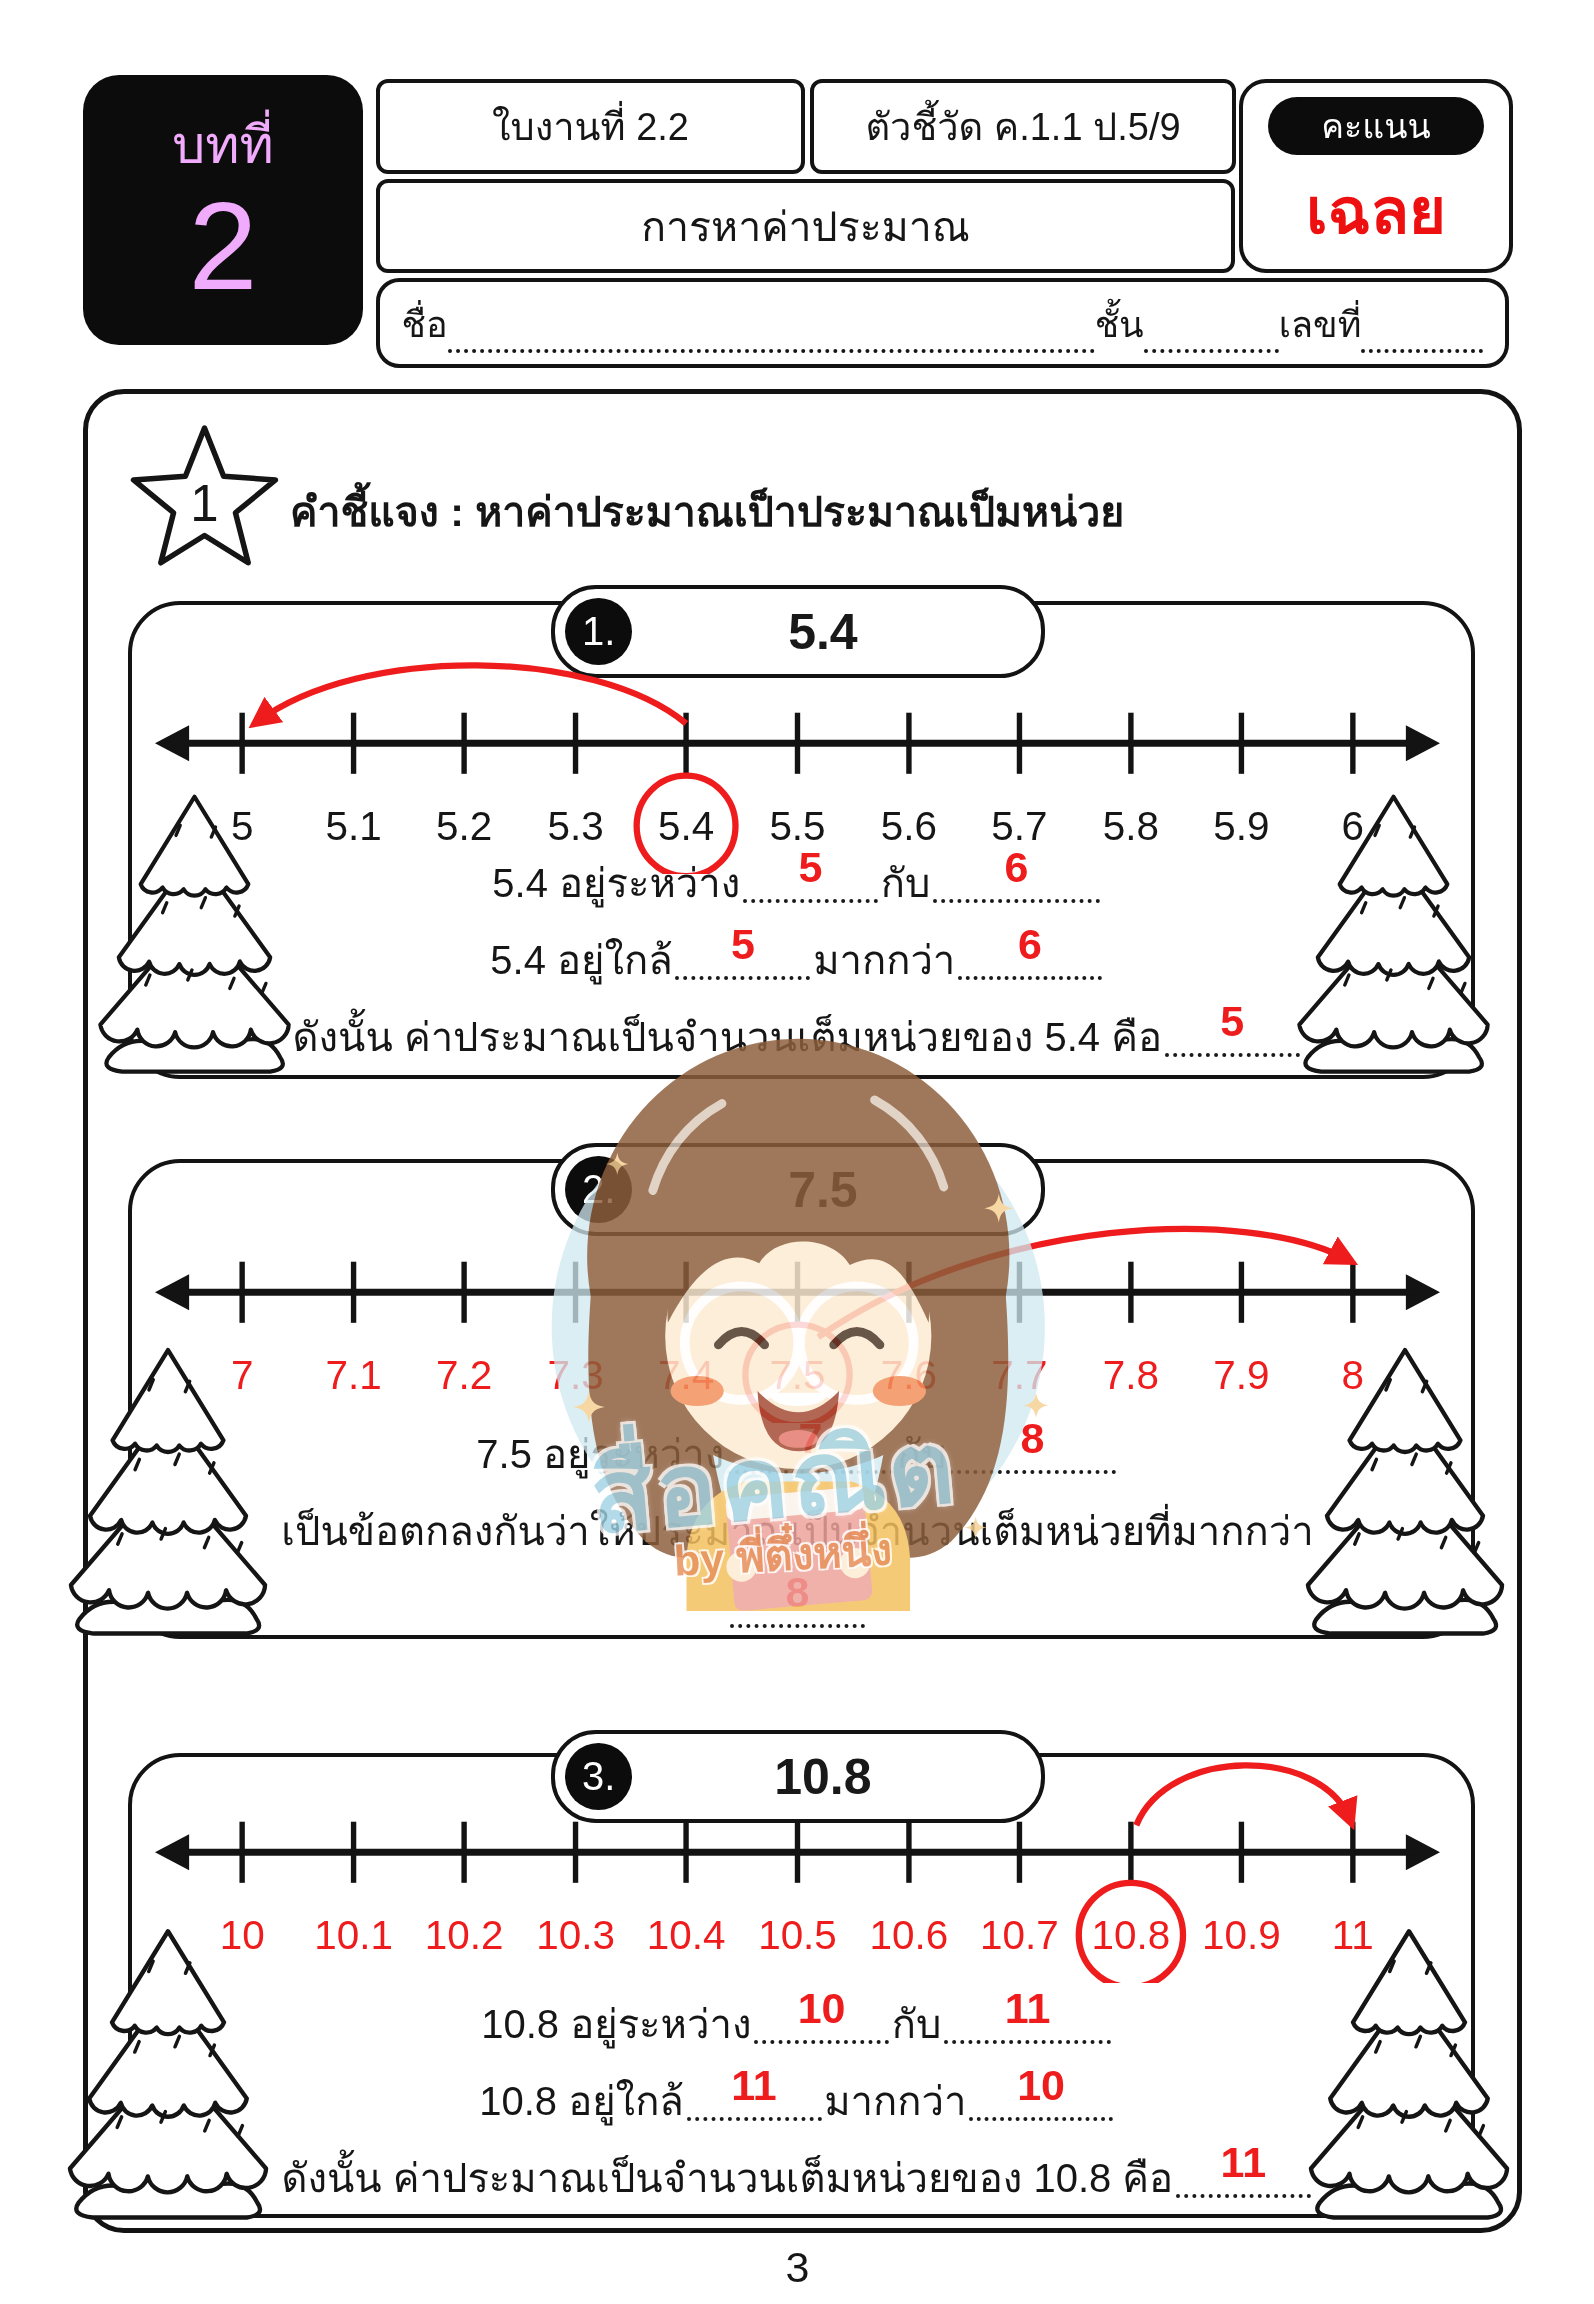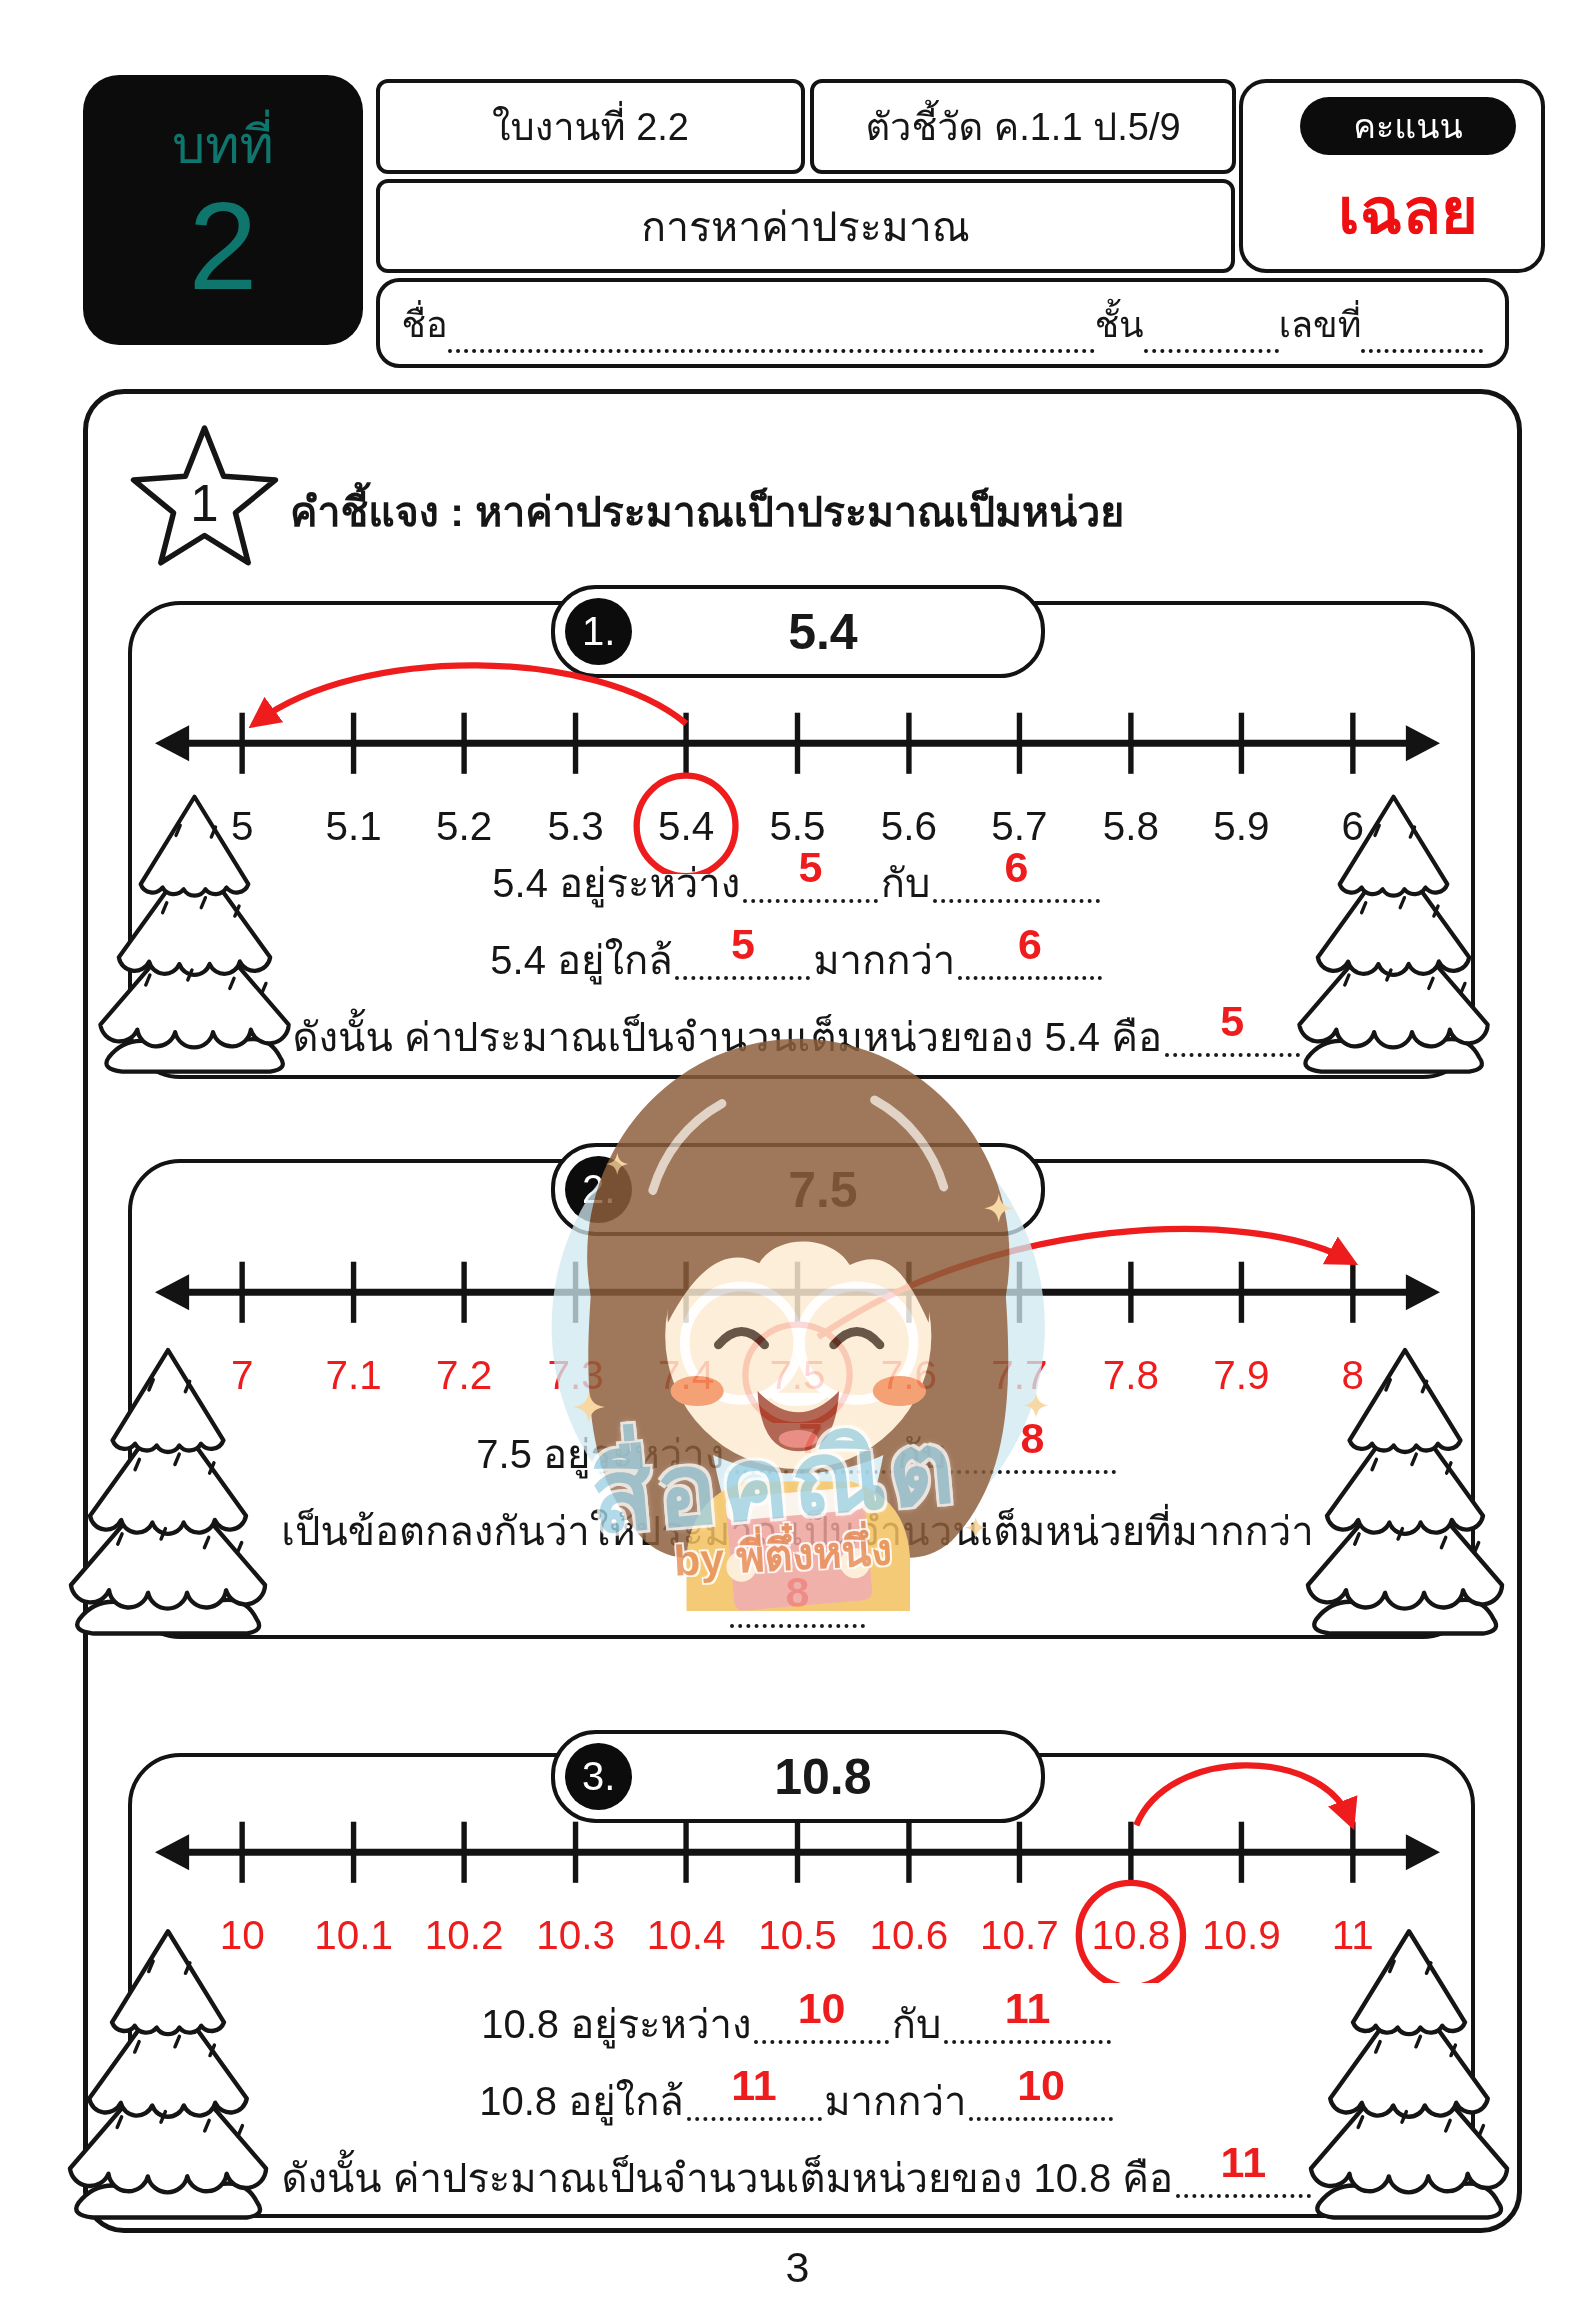--- a/index.html
+++ b/index.html
@@ -2,26 +2,26 @@
 <html style="font-size:14.4px"><head>
 <meta charset="utf-8">
 <style>
   html,body{margin:0;padding:0;background:#e9e9e9;}
   .page{position:relative;width:1595px;height:2304px;background:#ffffff;overflow:hidden;
         font-family:"Liberation Sans",sans-serif;color:#161616;}
   .abs{position:absolute;}
   .box{position:absolute;border:4.5px solid #131313;border-radius:12px;background:#fff;
        display:flex;align-items:center;justify-content:center;}
   .chapter-box{position:absolute;left:83px;top:75px;width:280px;height:270px;background:#0c0c0c;
-       border-radius:36px;display:flex;flex-direction:column;align-items:center;justify-content:center;color:#0f766e;}
+       border-radius:36px;display:flex;flex-direction:column;align-items:center;justify-content:center;color:#f0abfc;}
   .chapter-label{font-size:52px;line-height:1.3;}
   .chapter-number{font-size:124px;line-height:1.0;margin-top:5.4px;}
   .hdr-text{font-size:38px;}
   .score-box{position:absolute;left:1239px;top:79px;width:266px;height:186px;border:4.5px solid #131313;
-       border-radius:27px;background:#fff;display:flex;flex-direction:column;align-items:center;padding-left:32px;}
+       border-radius:27px;background:#fff;display:flex;flex-direction:column;align-items:center;}
   .score-pill{margin-top:14.4px;background:#0c0c0c;color:#fff;border-radius:31px;width:216px;height:58px;
        display:flex;align-items:center;justify-content:center;font-size:34px;}
   .answer-key{margin-top:5.4px;color:#ee1010;font-size:63px;font-weight:600;}
   .name-box{position:absolute;left:376px;top:278px;width:1133px;height:90px;border:4.5px solid #131313;
        border-radius:23.4px;background:#fff;display:flex;align-items:flex-end;padding:0 21.6px 10.8px 21.6px;box-sizing:border-box;font-size:36px;}
   .dotline{border-bottom:4.5px dotted #161616;height:31px;}
   .grow{flex:1 1 auto;}
   .main-box{position:absolute;left:83px;top:389px;width:1429px;height:1834px;border:5.4px solid #131313;border-radius:41px;}
   .instruction{position:absolute;left:290px;top:479px;font-size:41px;font-weight:600;}
   .panel{position:absolute;left:128px;width:1339px;border:4.5px solid #131313;border-radius:52px;background:transparent;}

